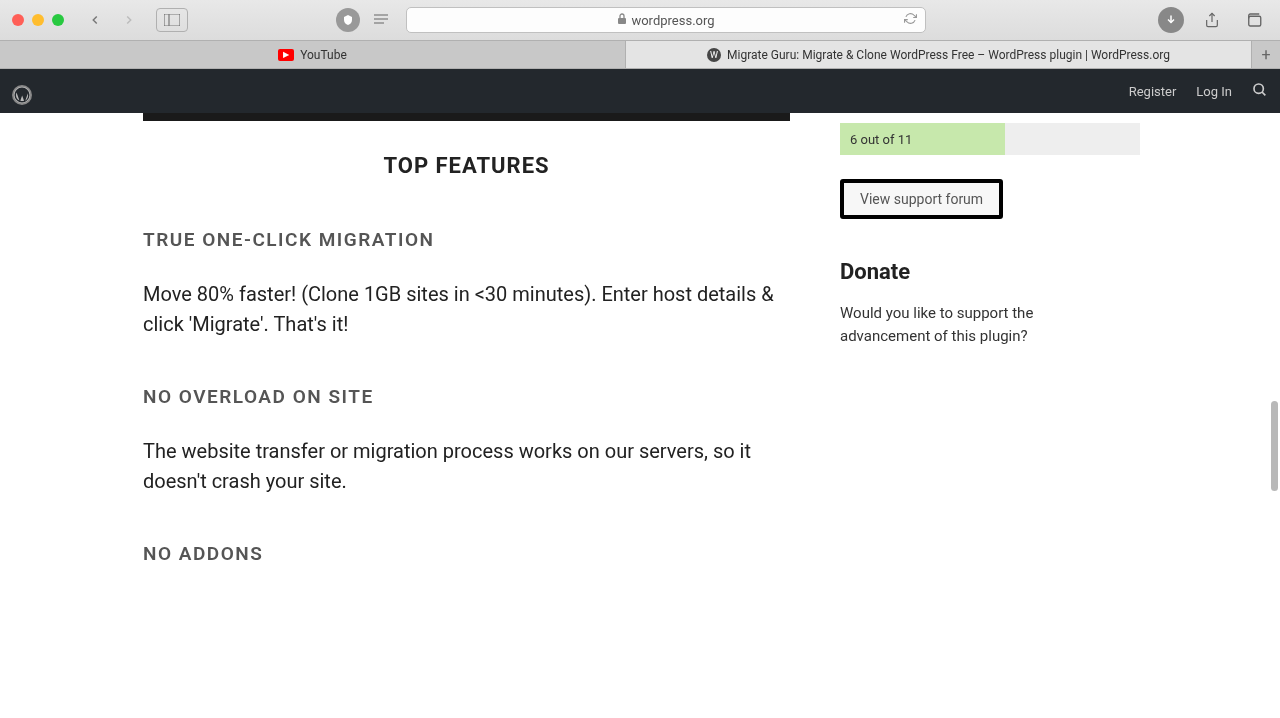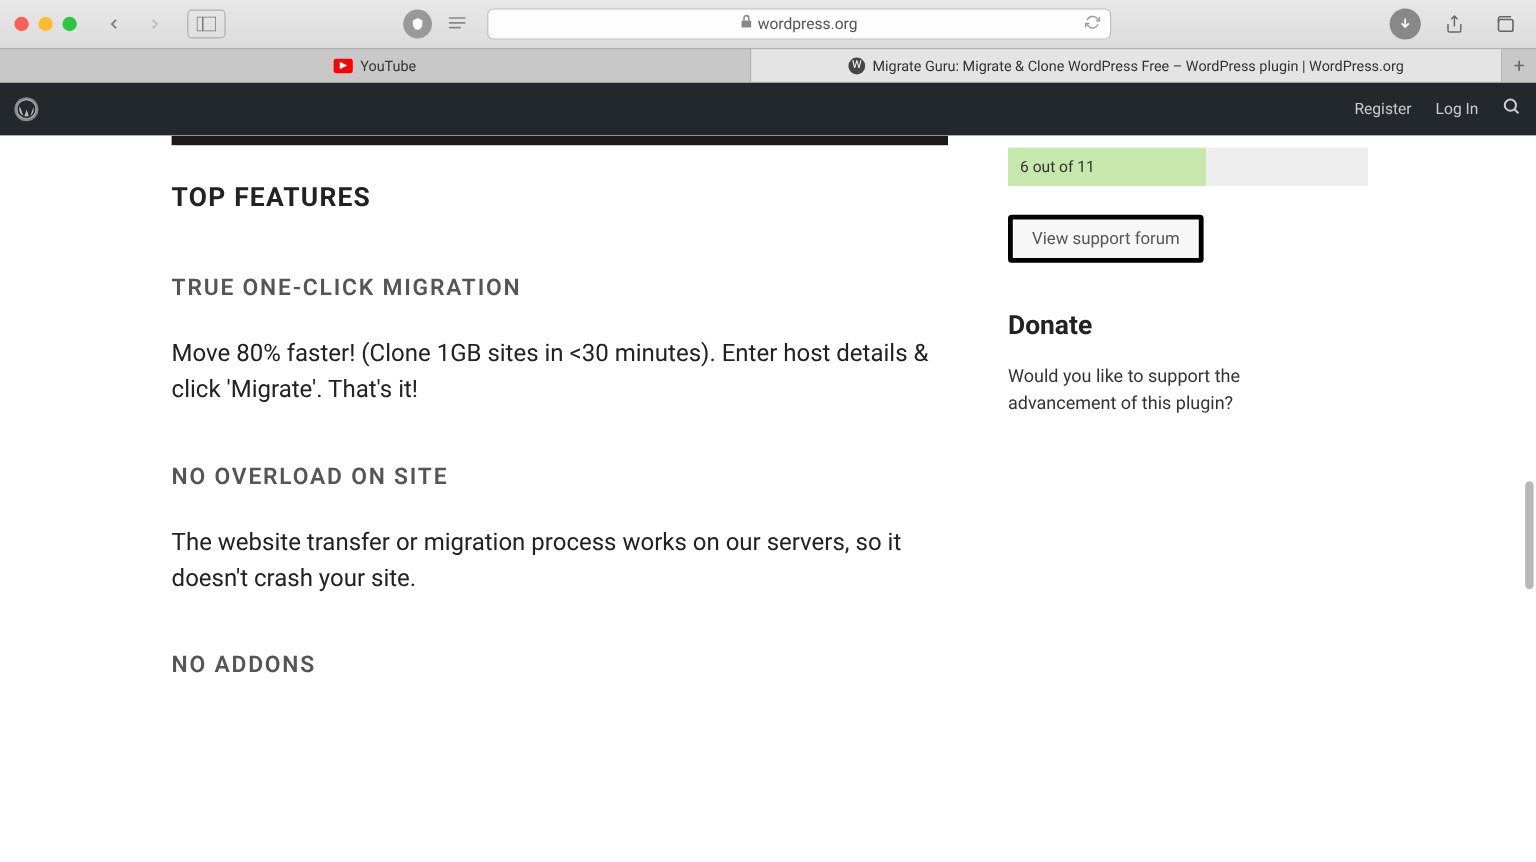--- a/index.html
+++ b/index.html
@@ -27,33 +27,33 @@
 
 
 .tab-bar { display: flex; height: 28px; background: #c8c8c8; border-top: 1px solid #b0b0b0; }
 .tab { flex: 1; display: flex; align-items: center; justify-content: center; gap: 6px; font-size: 12px; color: #333; border-right: 1px solid #b0b0b0; }
 .tab.active { background: #e4e4e4; }
 .yt-icon { background: #ff0000; color: #fff; font-size: 8px; border-radius: 2px; width: 16px; height: 12px; display:flex; align-items:center; justify-content:center; }
 .wp-icon-small { width: 14px; height: 14px; border-radius: 50%; background: #464646; color: #fff; font-size: 9px; display: flex; align-items: center; justify-content: center; }
 .new-tab { width: 28px; flex: none; display: flex; align-items: center; justify-content: center; color: #666; }
 
 
-.wp-admin-bar { background: #23282d; height: 44px; display: flex; align-items: center; padding: 16px 12px; color: #ccc; font-size: 13px; }
+.wp-admin-bar { background: #23282d; height: 44px; display: flex; padding: 16px 12px; color: #ccc; font-size: 13px; }
 .wp-logo { width: 20px; height: 20px; border-radius: 50%; background: #888; display: flex; align-items: center; justify-content: center; color: #23282d; font-weight: bold; font-size: 13px; }
 .wp-admin-bar .right { margin-left: auto; display: flex; gap: 20px; align-items: center; }
 .wp-admin-bar a { color: #ccc; text-decoration: none; }
 
 
 .page { background: #fff; height: calc(718px - 40px - 28px - 32px); overflow: hidden; position: relative; }
 .dark-strip { position: absolute; top: 0; left: 143px; width: 647px; height: 8px; background: #1a1a1a; }
 .content-wrap { display: flex; padding: 0; }
 .main-col { width: 790px; padding: 40px 0 0 143px; }
 .sidebar-col { width: 340px; padding: 10px 0 0 50px; }
 
-.main-col h2 { font-size: 22px; font-weight: 700; letter-spacing: 1px; color: #222; margin-bottom: 50px; }
+.main-col h2 { font-size: 22px; font-weight: 700; letter-spacing: 1px; color: #222; margin-bottom: 50px; text-align: center; }
 .feature-block { margin-bottom: 46px; }
 .feature-block h3 { font-size: 19px; font-weight: 600; letter-spacing: 1.5px; color: #555; margin-bottom: 28px; text-transform: uppercase; }
 .feature-block p { font-size: 20px; line-height: 1.5; color: #222; max-width: 640px; }
 
 .support-bar { width: 300px; height: 32px; background: #eee; border-radius: 0; margin-bottom: 24px; position: relative; overflow: hidden; text-align: center; }
 .support-fill { position: absolute; top: 0; left: 0; height: 100%; background: #c7e8ac; width: 55%; display: flex; align-items: center; padding-left: 10px; font-size: 13px; color: #333; }
 .wp-button { display: inline-block; padding: 8px 16px; border: 4px solid #000000; background: #f7f7f7; color: #555; font-size: 14px; border-radius: 3px; cursor: pointer; }
 .sidebar-col h2 { font-size: 22px; font-weight: 700; color: #222; margin: 40px 0 18px; }
 .sidebar-col p { font-size: 15px; color: #333; line-height: 1.5; margin-bottom: 24px; max-width: 240px; }
 

